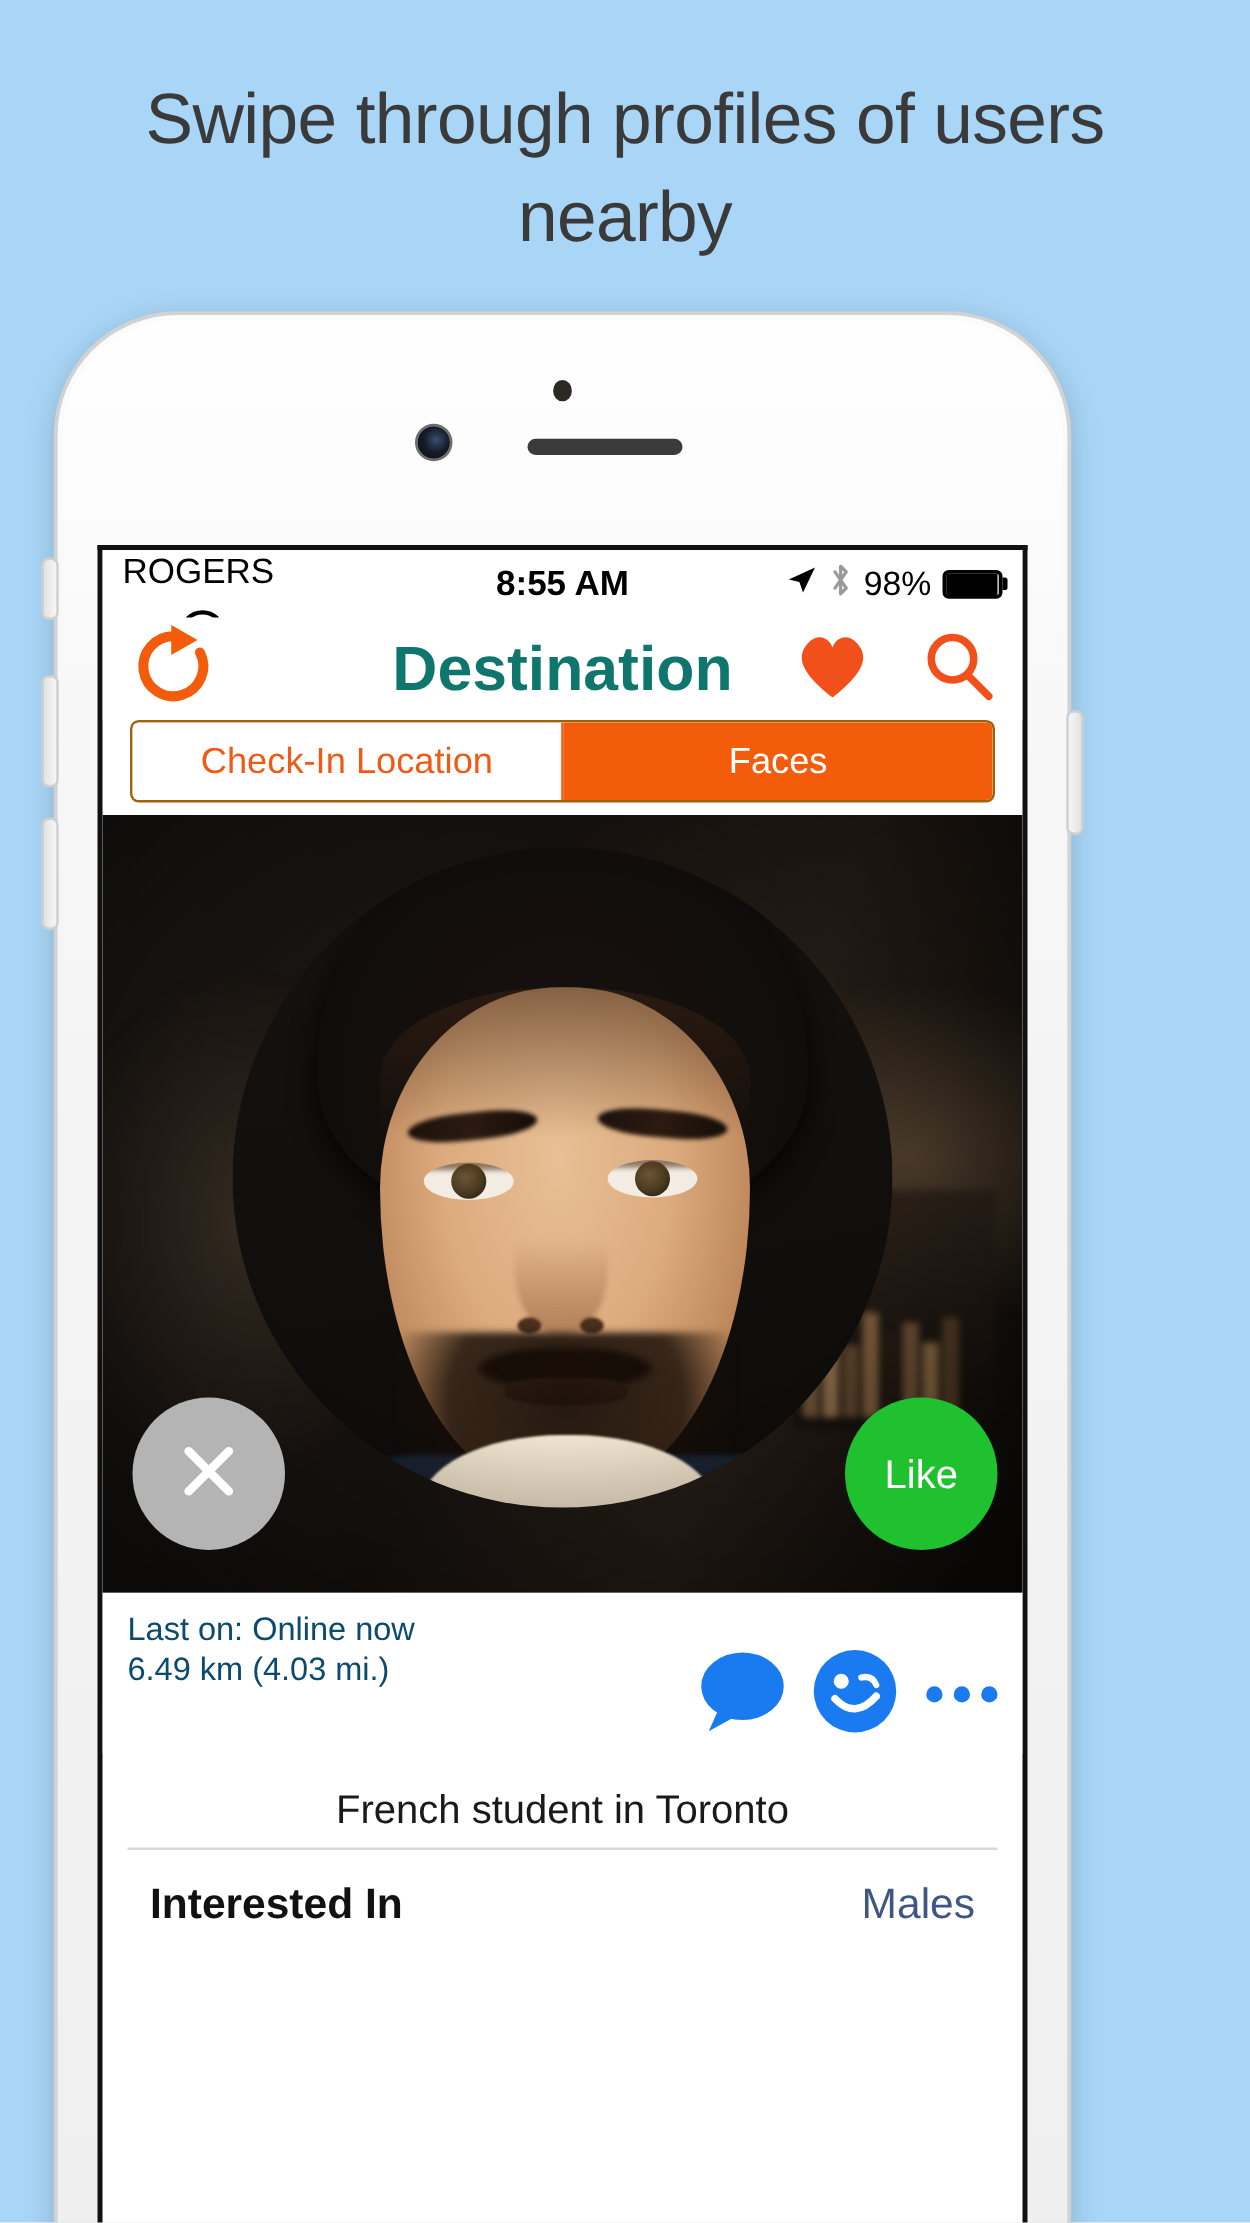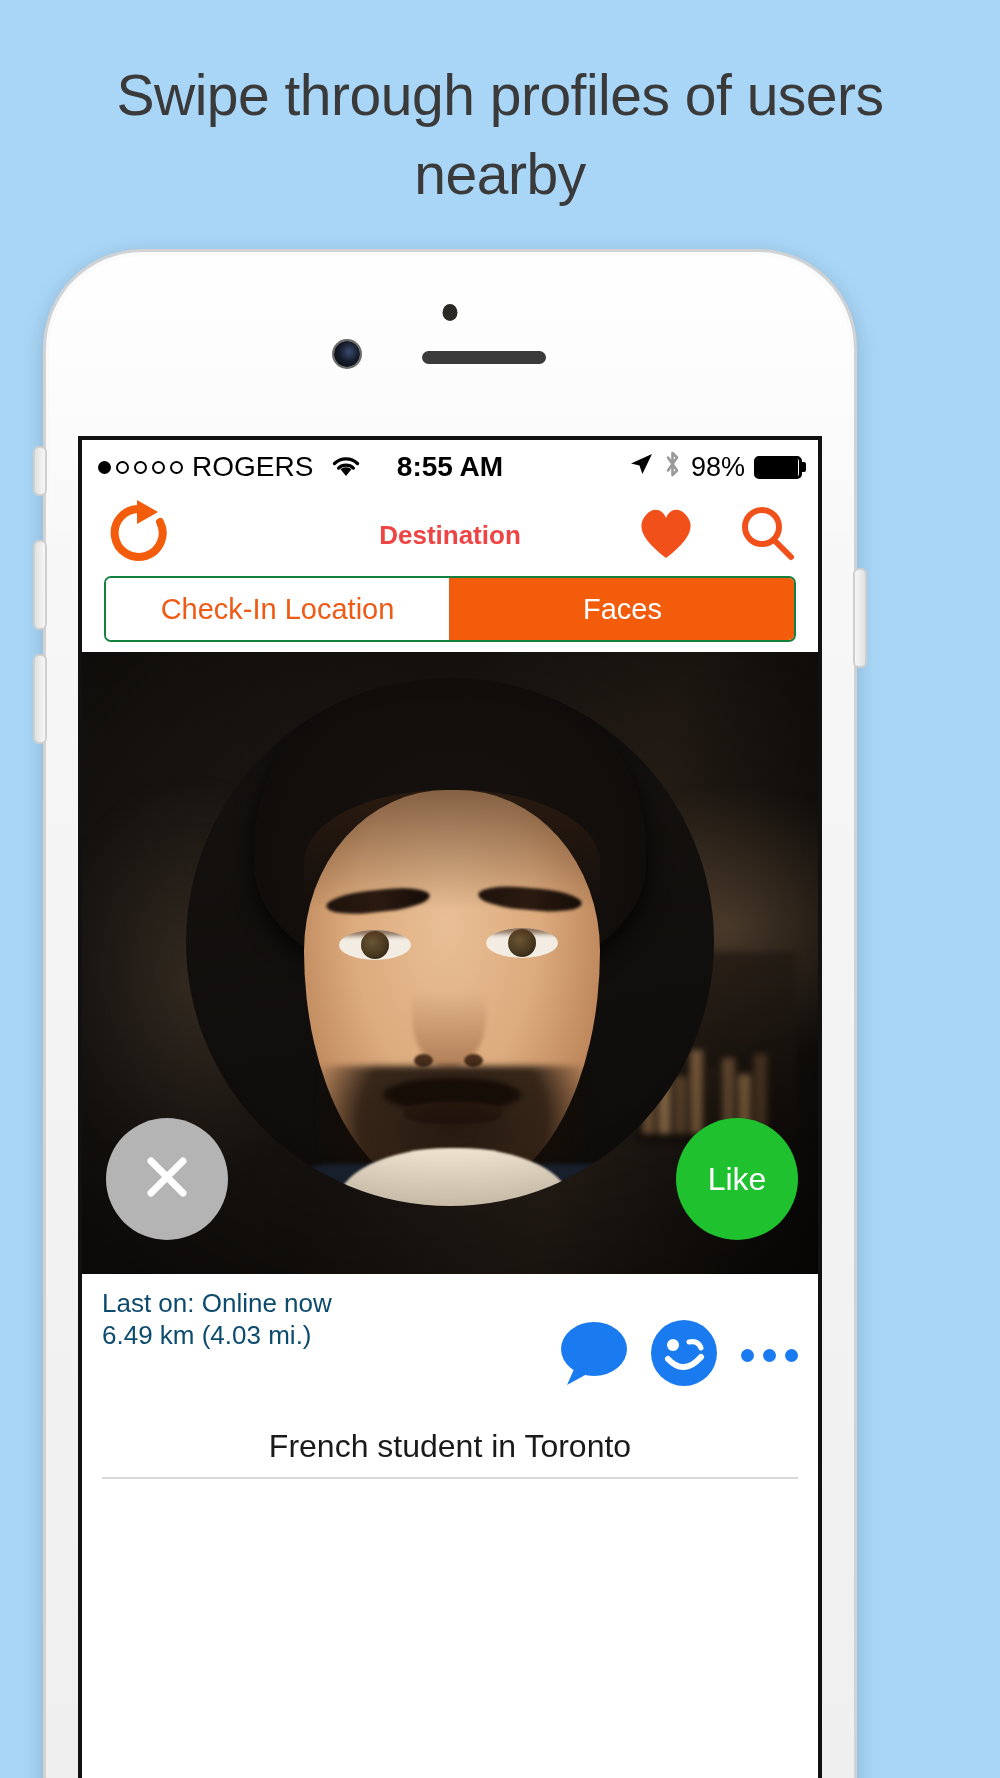--- a/index.html
+++ b/index.html
@@ -86,21 +86,21 @@
   
   .statusbar {
     height: 54px;
     display: flex; align-items: center;
     padding: 0 16px;
     font-size: 27px; font-weight: 700;
     color: #000;
     background:#fff;
     position: relative;
   }
-  .sb-left { display:flex; align-items:center; gap: 9px; }
+  .sb-left { display:flex; align-items:center; gap: 9px; flex-direction: column; }
   .sig-dots { display:flex; align-items:center; gap: 5px; }
   .sig-dot { width: 13px; height: 13px; border-radius:50%; border: 2px solid #000; }
   .sig-dot.on { background:#000; }
   .carrier { font-size: 28px; font-weight: 500; letter-spacing: 0px; }
   .wifi { margin-left: 7px; }
   .sb-time {
     position:absolute; left:0; right:0; text-align:center;
     font-size: 28px; font-weight: 700; pointer-events:none;
   }
   .sb-right { margin-left:auto; display:flex; align-items:center; gap: 9px; }
@@ -118,32 +118,32 @@
   
   .navbar {
     height: 82px;
     display:flex; align-items:center;
     padding: 0 22px;
     background: #fff;
     position: relative;
   }
   .nav-title {
     position:absolute; left:0; right:0; text-align:center;
-    font-size: 26px; font-weight: 700; color:#ef4444;
+    font-size: 50px; font-weight: 700; color:#0f766e;
     pointer-events:none;
   }
   .nav-right { margin-left:auto; display:flex; align-items:center; gap: 42px; z-index:2; }
   .nav-left { z-index: 2; display:flex; align-items:center; }
 
   
   .segmented {
     margin: 0 22px 10px 22px;
     height: 66px;
     display:flex;
-    border: 2px solid #15803d;
+    border: 2px solid #a16207;
     border-radius: 7px;
     overflow: hidden;
   }
   .seg {
     flex: 1;
     display:flex; align-items:center; justify-content:center;
     font-size: 29px;
     background:#fff; color:#ef5a15;
     border-right: 2px solid #ef5a15;
   }
@@ -495,15 +495,19 @@
         <span class="dots">
             <span></span>
             <span></span>
             <span></span>
           </span>
       </div>
     </div>
 
     <div class="bio">French student in Toronto</div>
 
+    <div class="row">
+      <span class="row-label">Interested In</span>
+      <span class="row-value">Males</span>
+    </div>
 
   </div>
 </div>
 
 </body></html>

